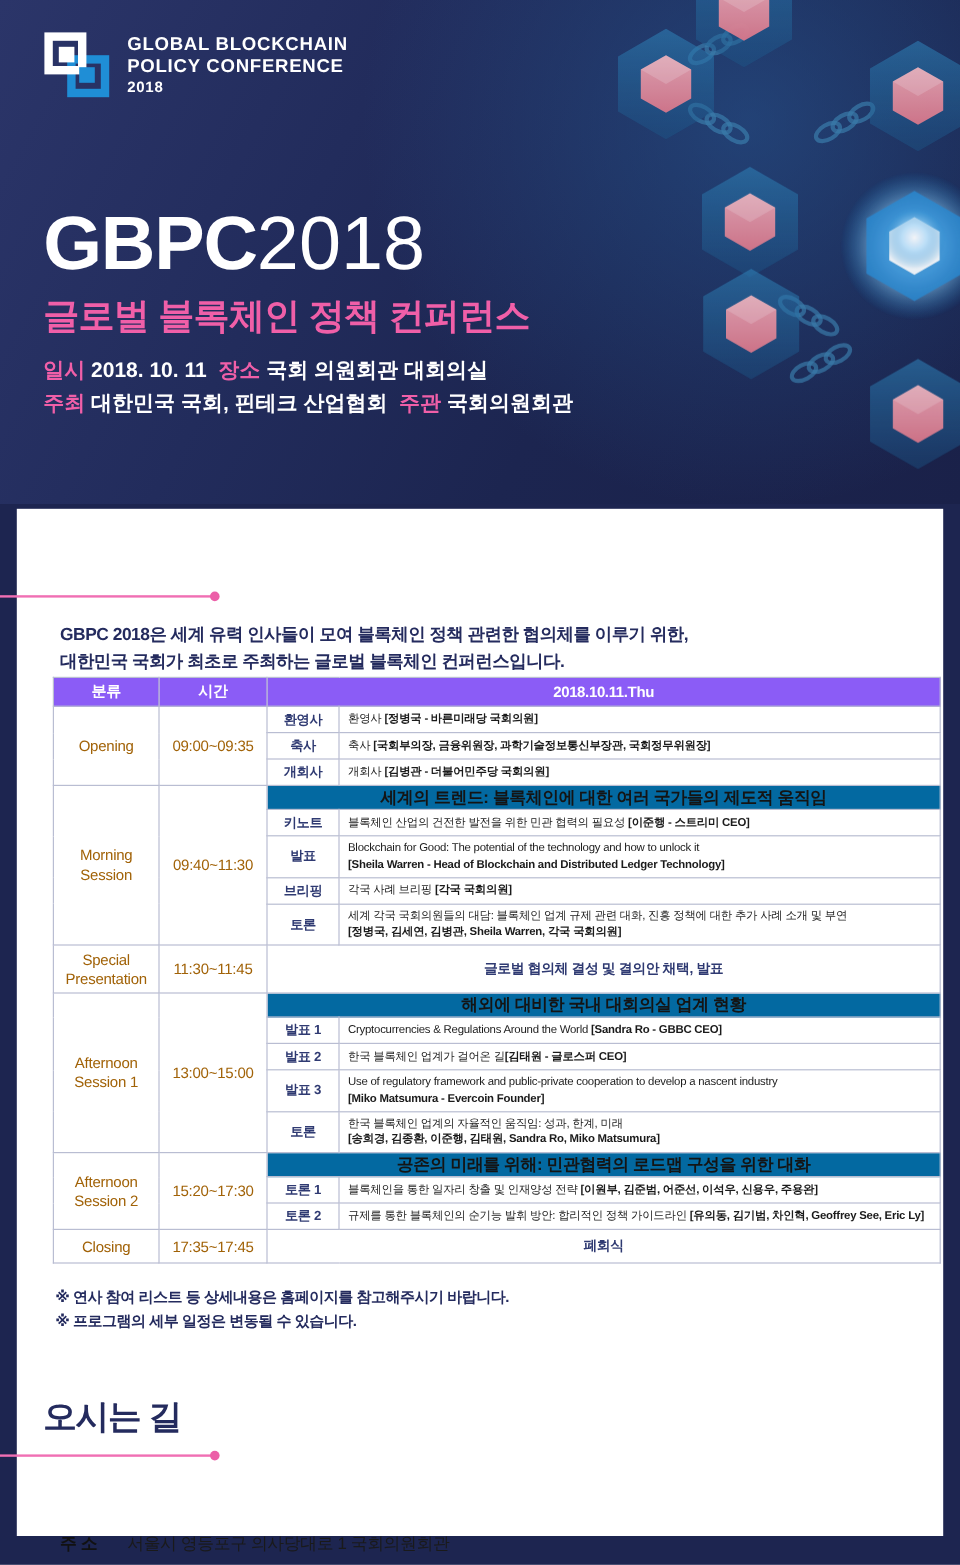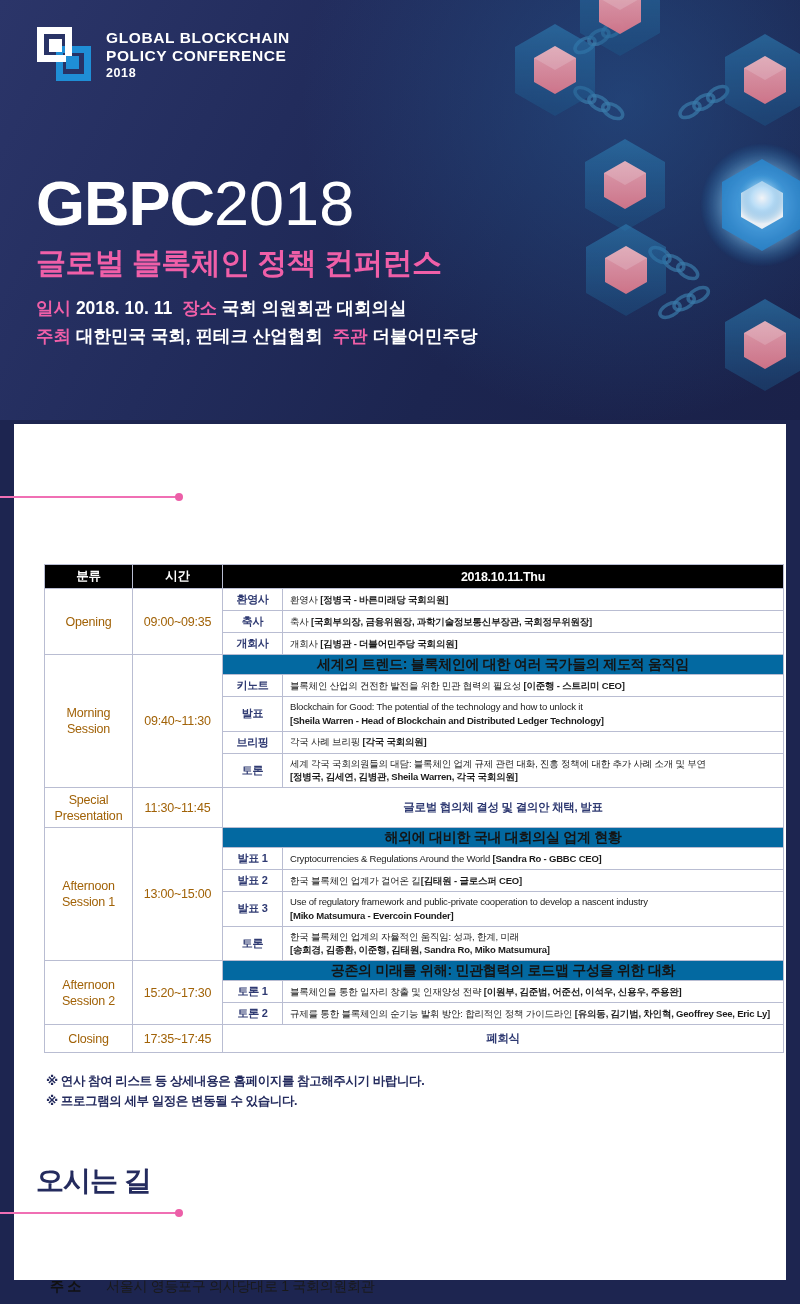--- a/index.html
+++ b/index.html
@@ -70,21 +70,21 @@
     font-weight:bold; line-height:1.6; letter-spacing:-.4px;
   }
 
   
   table.sched{
     position:absolute; left:30px; top:140px; width:740px;
     border-collapse:collapse; table-layout:fixed;
   }
   table.sched th,table.sched td{ border:1px solid #b9bdd2; }
   table.sched thead th{
-    background:#000000; color:#ffffff; font-size:12.5px; font-weight:bold;
+    background:#8b5cf6; color:#ffffff; font-size:12.5px; font-weight:bold;
     height:24px; letter-spacing:-.3px;
   }
   .col-cat{ width:88px; }
   .col-time{ width:90px; }
   .col-tag{ width:60px; }
 
   td.cat,td.time{
     text-align:center; font-size:12.5px; color:#a16207; line-height:1.28; letter-spacing:-.2px;
   }
   td.cat{ font-weight:normal; }
@@ -199,31 +199,35 @@
     <div>
       <span class="k">일시</span>
       <span class="v">2018. 10. 11</span>&nbsp;
       <span class="k">장소</span>
       <span class="v">국회 의원회관 대회의실</span>
     </div>
     <div>
       <span class="k">주최</span>
       <span class="v">대한민국 국회, 핀테크 산업협회</span>&nbsp;
       <span class="k">주관</span>
-      <span class="v">더불어민주당</span>
+      <span class="v">국회의원회관</span>
     </div>
   </div>
 </div>
 
 <div class="card">
 
   <div class="sec-head" style="padding-top:26px;">
     <span class="accent-line" style="top:72px;"></span>
   </div>
 
+  <div class="intro">
+    <div>GBPC 2018은 세계 유력 인사들이 모여 블록체인 정책 관련한 협의체를 이루기 위한,</div>
+    <div>대한민국 국회가 최초로 주최하는 글로벌 블록체인 컨퍼런스입니다.</div>
+  </div>
 
   <table class="sched">
     <colgroup>
       <col class="col-cat">
         <col class="col-time">
         <col class="col-tag">
         <col>
     </colgroup>
     <thead>
       <tr>

